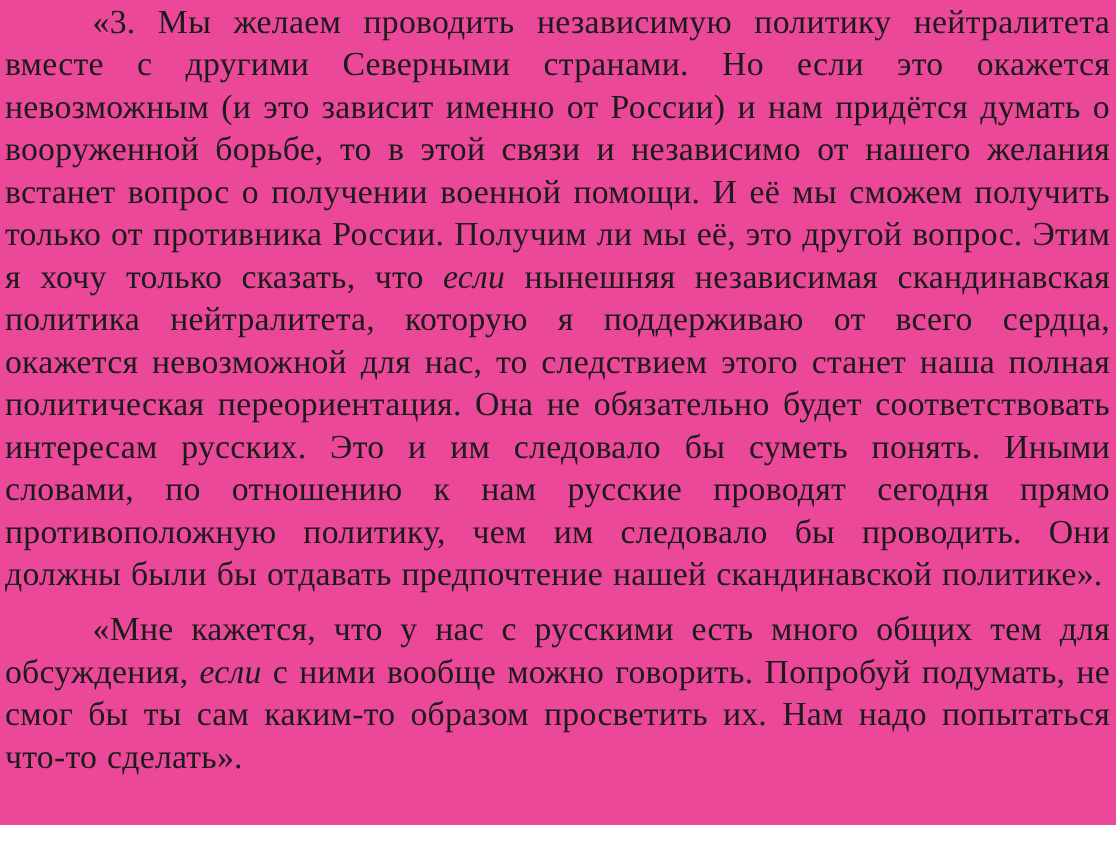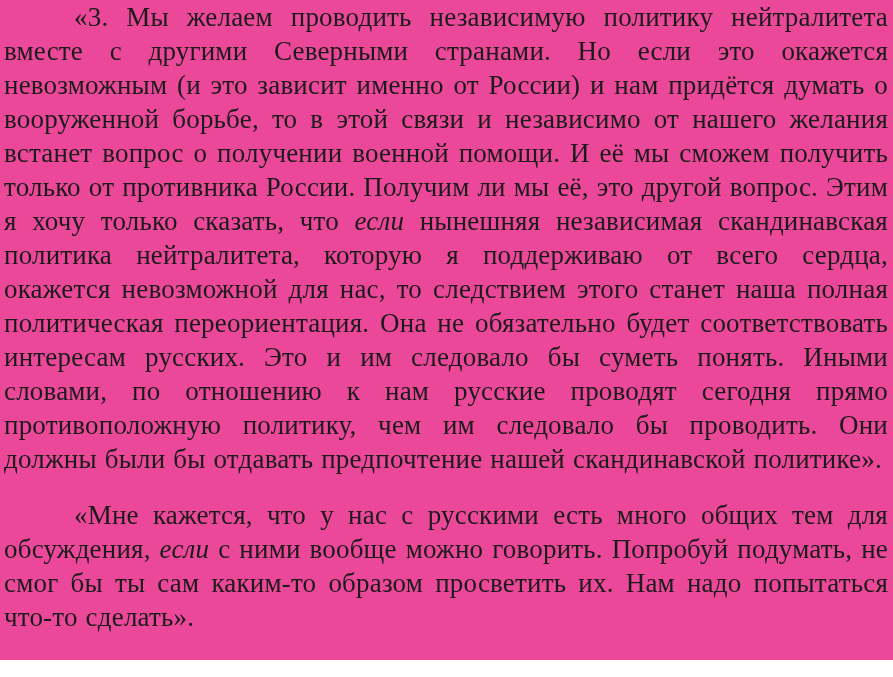--- a/index.html
+++ b/index.html
@@ -21,21 +21,21 @@
     letter-spacing: 0.2px;
     word-spacing: 1px;
     color: #1b1b1b;
     text-align: justify;
   }
   .page p {
     margin: 0;
     text-indent: 70px;
   }
   .page p + p {
-    margin-top: 22px;
+    margin-top: 10px;
   }
   .it {
     font-style: italic;
   }
 </style>
 </head>
 <body>
 
 <div class="page">
   <p><span>«3. Мы желаем проводить независимую политику нейтралитета вместе с другими Северными странами. Но если это окажется невозможным (и это зависит именно от России) и нам придётся думать о вооруженной борьбе, то в этой связи и независимо от нашего желания встанет вопрос о получении военной помощи. И её мы сможем получить только от противника России. Получим ли мы её, это другой вопрос. Этим я хочу только сказать, что </span><em class="it">если</em><span> нынешняя независимая скандинавская политика нейтралитета, которую я поддерживаю от всего сердца, окажется невозможной для нас, то следствием этого станет наша полная политическая переориентация. Она не обязательно будет соответствовать интересам русских. Это и им следовало бы суметь понять. Иными словами, по отношению к нам русские проводят сегодня прямо противоположную политику, чем им следовало бы проводить. Они должны были бы отдавать предпочтение нашей скандинавской политике».</span></p>

